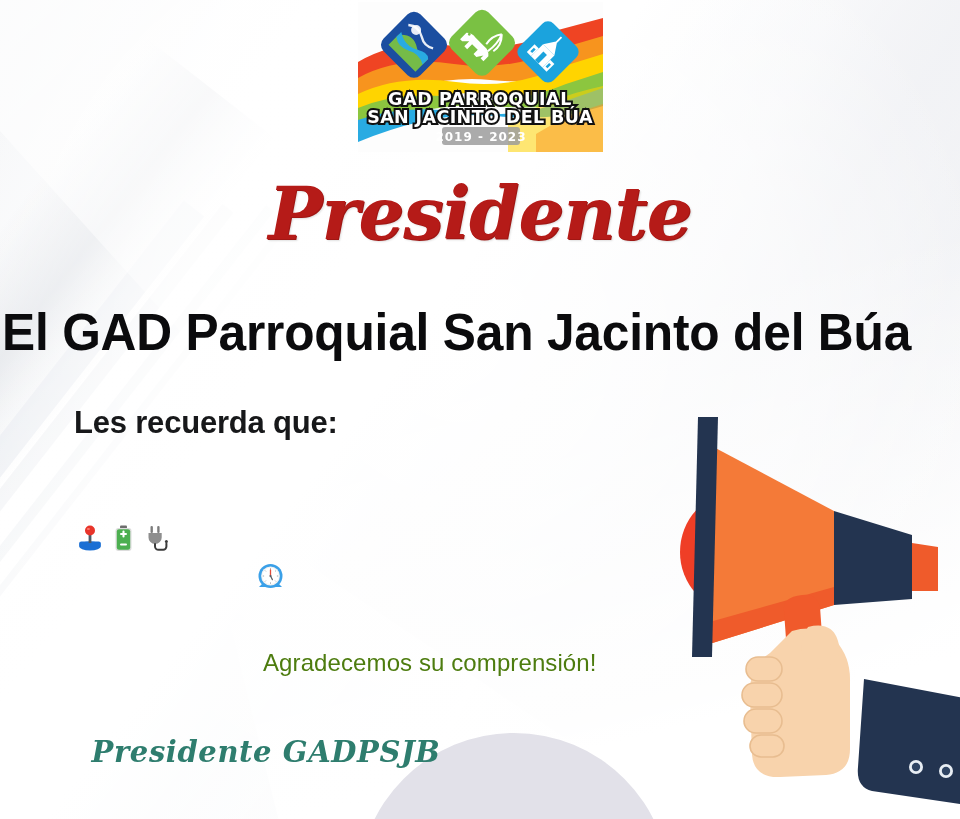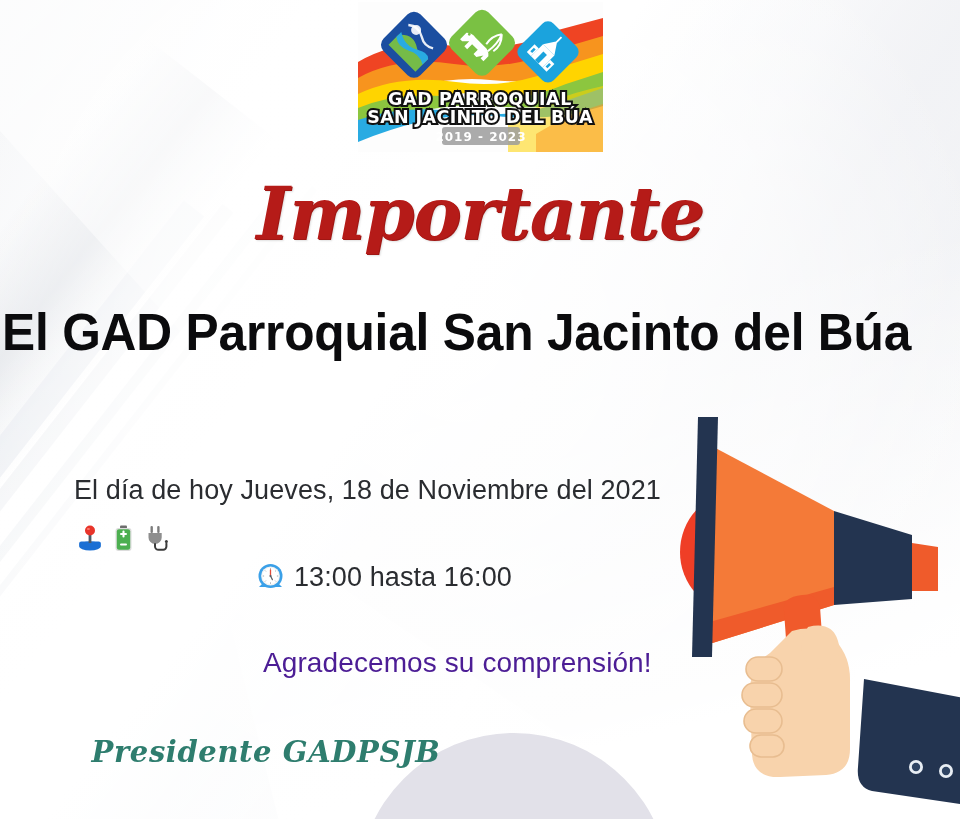--- a/index.html
+++ b/index.html
@@ -79,21 +79,21 @@
 
   
   .body-line{
     position:absolute;
     font-size:27px;line-height:38px;color:#2a2c30;font-weight:400;
     letter-spacing:.1px;white-space:nowrap;
   }
   .line-date{left:74px;top:471px;}
   .line-susp{left:74px;top:519px;}
   .line-time{left:255px;top:558px;}
-  .line-thanks{left:263px;top:644px;font-size:28px;color:#4c1d95;}
+  .line-thanks{left:263px;top:644px;font-size:24px;color:#4d7c0f;}
 
   
   .ei{display:inline-block;vertical-align:-5px;position:relative;}
   .ei-joy{width:28px;height:27px;margin-left:2px;}
   .ei-bat{width:21px;height:27px;margin-left:9px;}
   .ei-plug{width:27px;height:27px;margin-left:11px;}
   .ei-clock{width:31px;height:31px;margin-right:8px;vertical-align:-7px;}
 
   
   .sig{
@@ -181,26 +181,26 @@
         <g font-family="'DejaVu Sans', sans-serif" font-weight="bold" text-anchor="middle">
           <text class="lg-t1" x="122" y="103" font-size="17.5" fill="#ffffff" stroke="#111111" stroke-width="4" paint-order="stroke" letter-spacing="0.6">GAD PARROQUIAL</text>
           <text class="lg-t2" x="122" y="121" font-size="17.5" fill="#ffffff" stroke="#111111" stroke-width="4" paint-order="stroke" letter-spacing="0.4">SAN JACINTO DEL BÚA</text>
         </g>
         <rect x="84" y="125" width="78" height="18" rx="3" fill="#9c9c9c" opacity=".85"></rect>
         <text x="123" y="138.5" font-family="'DejaVu Sans', sans-serif" font-weight="bold" font-size="12" fill="#ffffff" text-anchor="middle" letter-spacing="1">2019 - 2023</text>
       </svg>
     </div>
   </div>
 
-  <div class="importante">Importante</div>
+  <div class="importante">Presidente</div>
 
   <div class="headline">El GAD Parroquial San Jacinto del Búa</div>
 
-
-  <div class="body-line line-date">El día de hoy Jueves, 18 de Noviembre del 2021</div>
+  <div class="subhead">Les recuerda que:</div>
+
 
   <div class="body-line line-susp">
     <span class="ei ei-joy">
       <svg width="28" height="27" viewBox="0 0 28 27">
         <ellipse cx="14" cy="21" rx="11" ry="4.6" fill="#1a6fd4"></ellipse>
         <rect x="3" y="16.5" width="22" height="5" rx="2.4" fill="#1a6fd4"></rect>
         <rect x="12.6" y="7" width="2.8" height="11" fill="#4b5a68"></rect>
         <circle cx="14" cy="5.5" r="5" fill="#e8342a"></circle>
         <ellipse cx="12.4" cy="4" rx="1.6" ry="1.1" fill="#ff8a80" opacity=".8"></ellipse>
       </svg></span><span class="ei ei-bat">
@@ -234,21 +234,21 @@
           <line x1="15.5" y1="21.8" x2="15.5" y2="20.4"></line>
           <line x1="7.7" y1="14" x2="9.1" y2="14"></line>
           <line x1="21" y1="8.5" x2="20.1" y2="9.4"></line>
           <line x1="21" y1="19.5" x2="20.1" y2="18.6"></line>
           <line x1="10" y1="19.5" x2="10.9" y2="18.6"></line>
           <line x1="10" y1="8.5" x2="10.9" y2="9.4"></line>
         </g>
         <line x1="15.5" y1="14" x2="15.5" y2="8" stroke="#e14b3b" stroke-width="1.3" stroke-linecap="round"></line>
         <line x1="15.5" y1="14" x2="17.4" y2="17.6" stroke="#5a5f66" stroke-width="1.2" stroke-linecap="round"></line>
         <circle cx="15.5" cy="14" r="1.1" fill="#5a5f66"></circle>
-      </svg></span><span>13:00 hasta 16:00</span>
+      </svg></span>
   </div>
 
   <div class="body-line line-thanks">Agradecemos su comprensión!</div>
 
   <div class="sig">
     <div class="sig-role">Presidente GADPSJB</div>
   </div>
 
   <div class="redblob"></div>
   <div class="mega">

